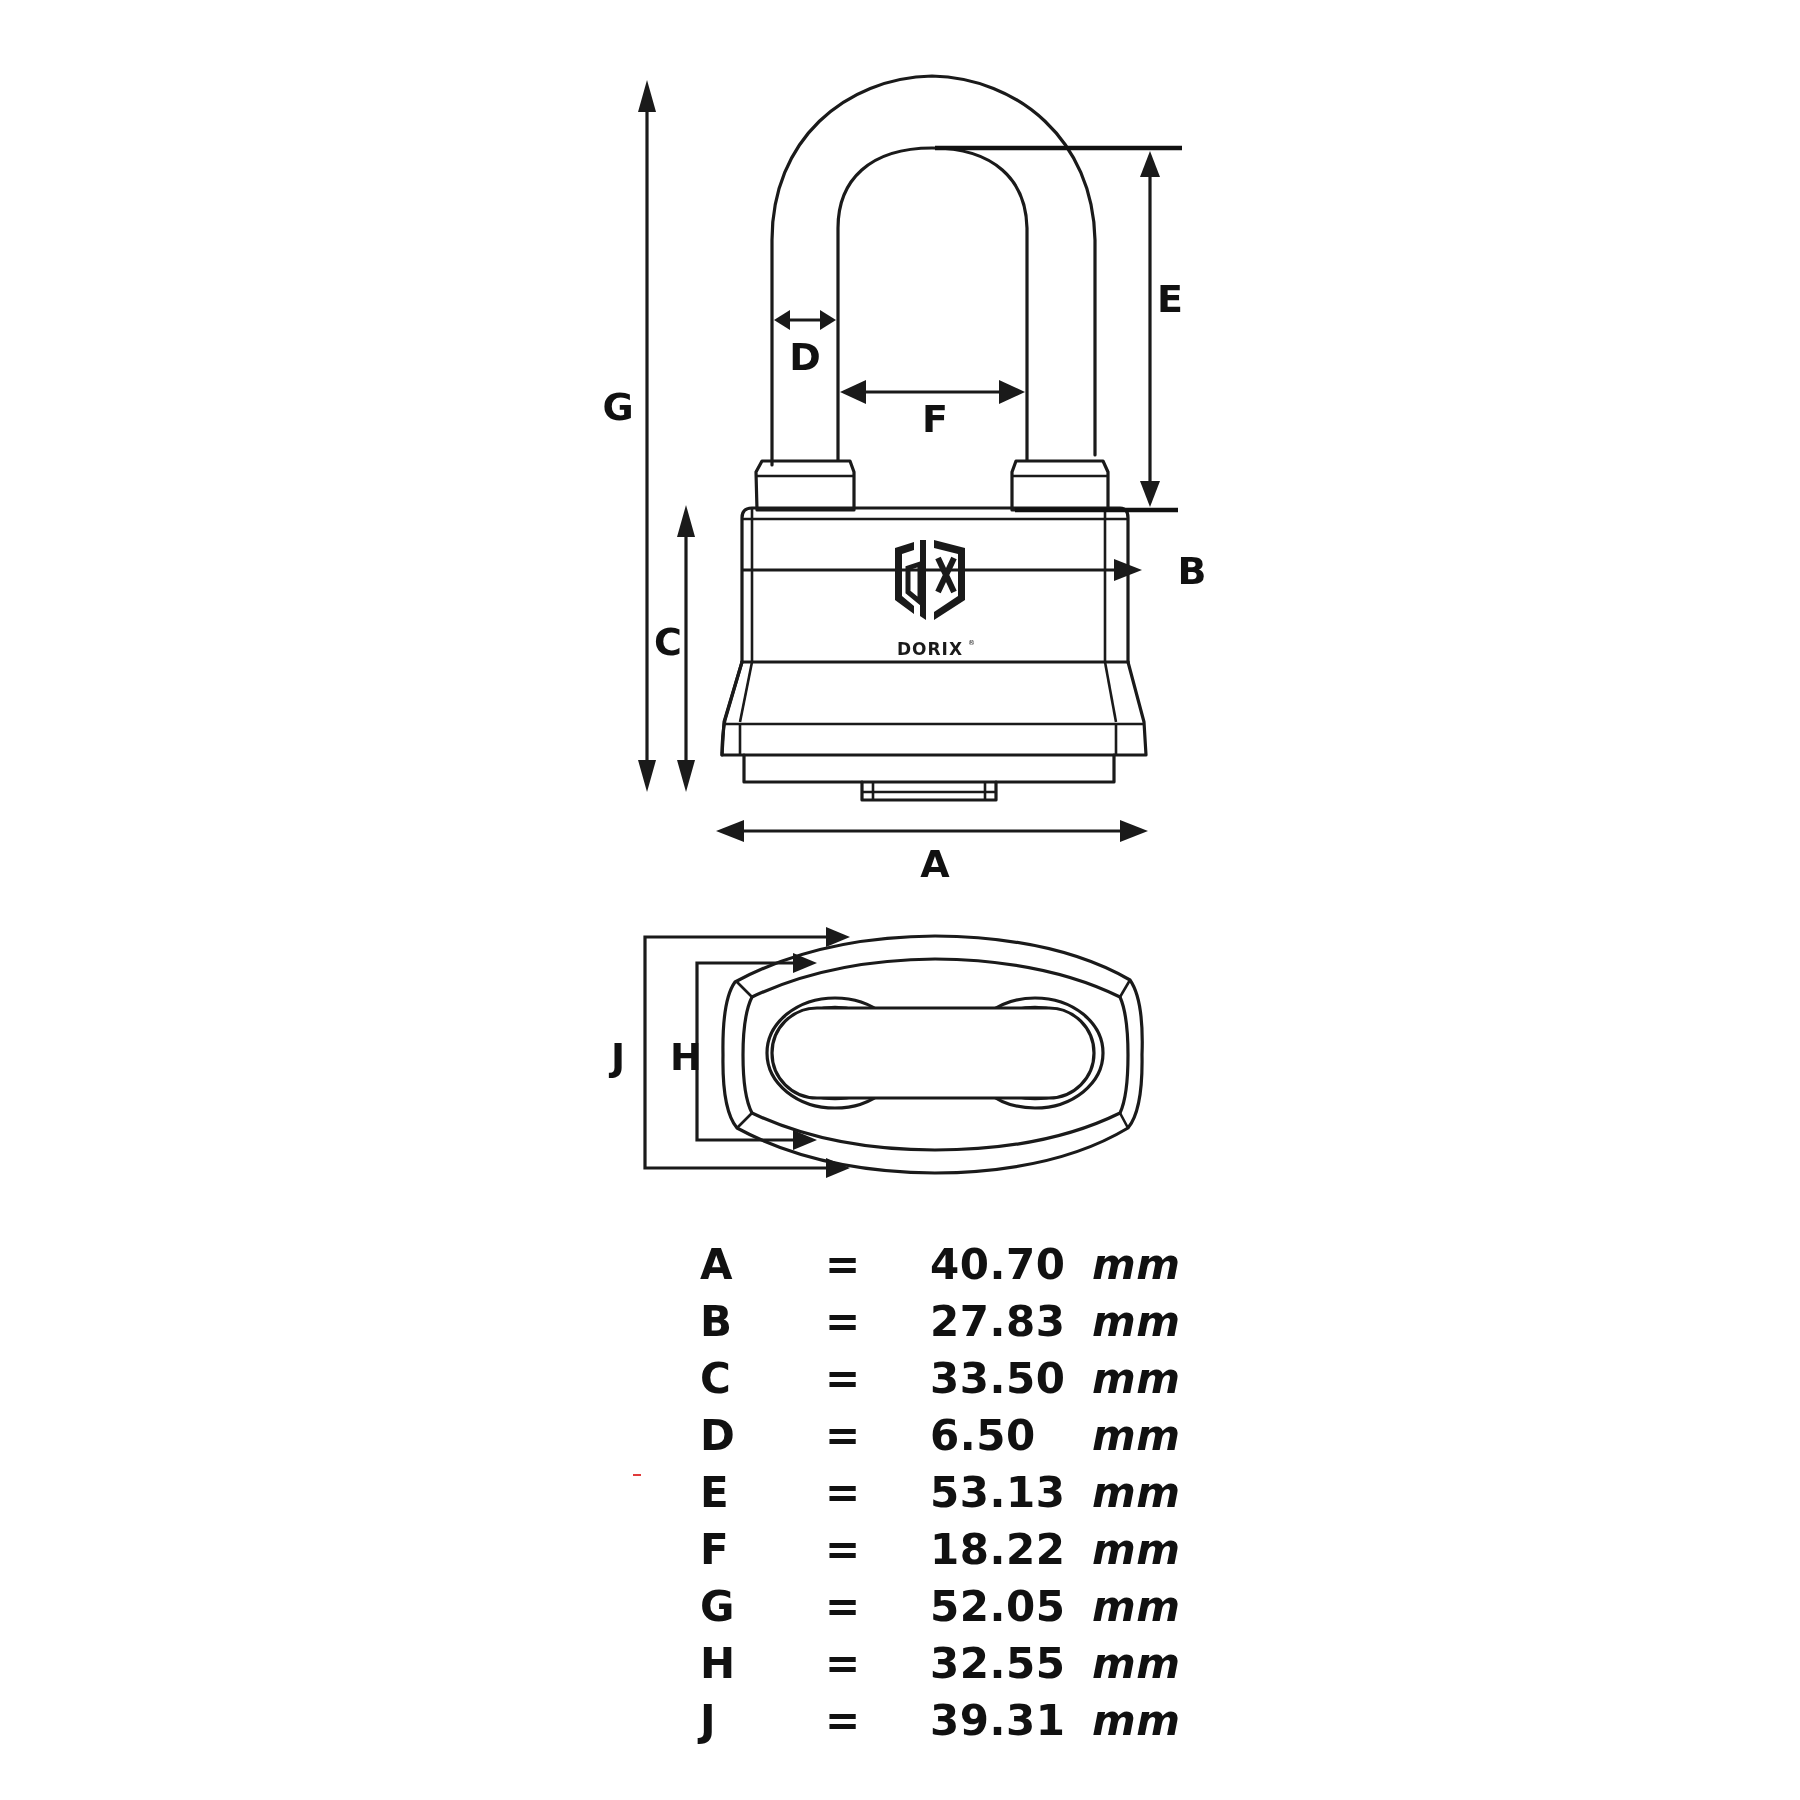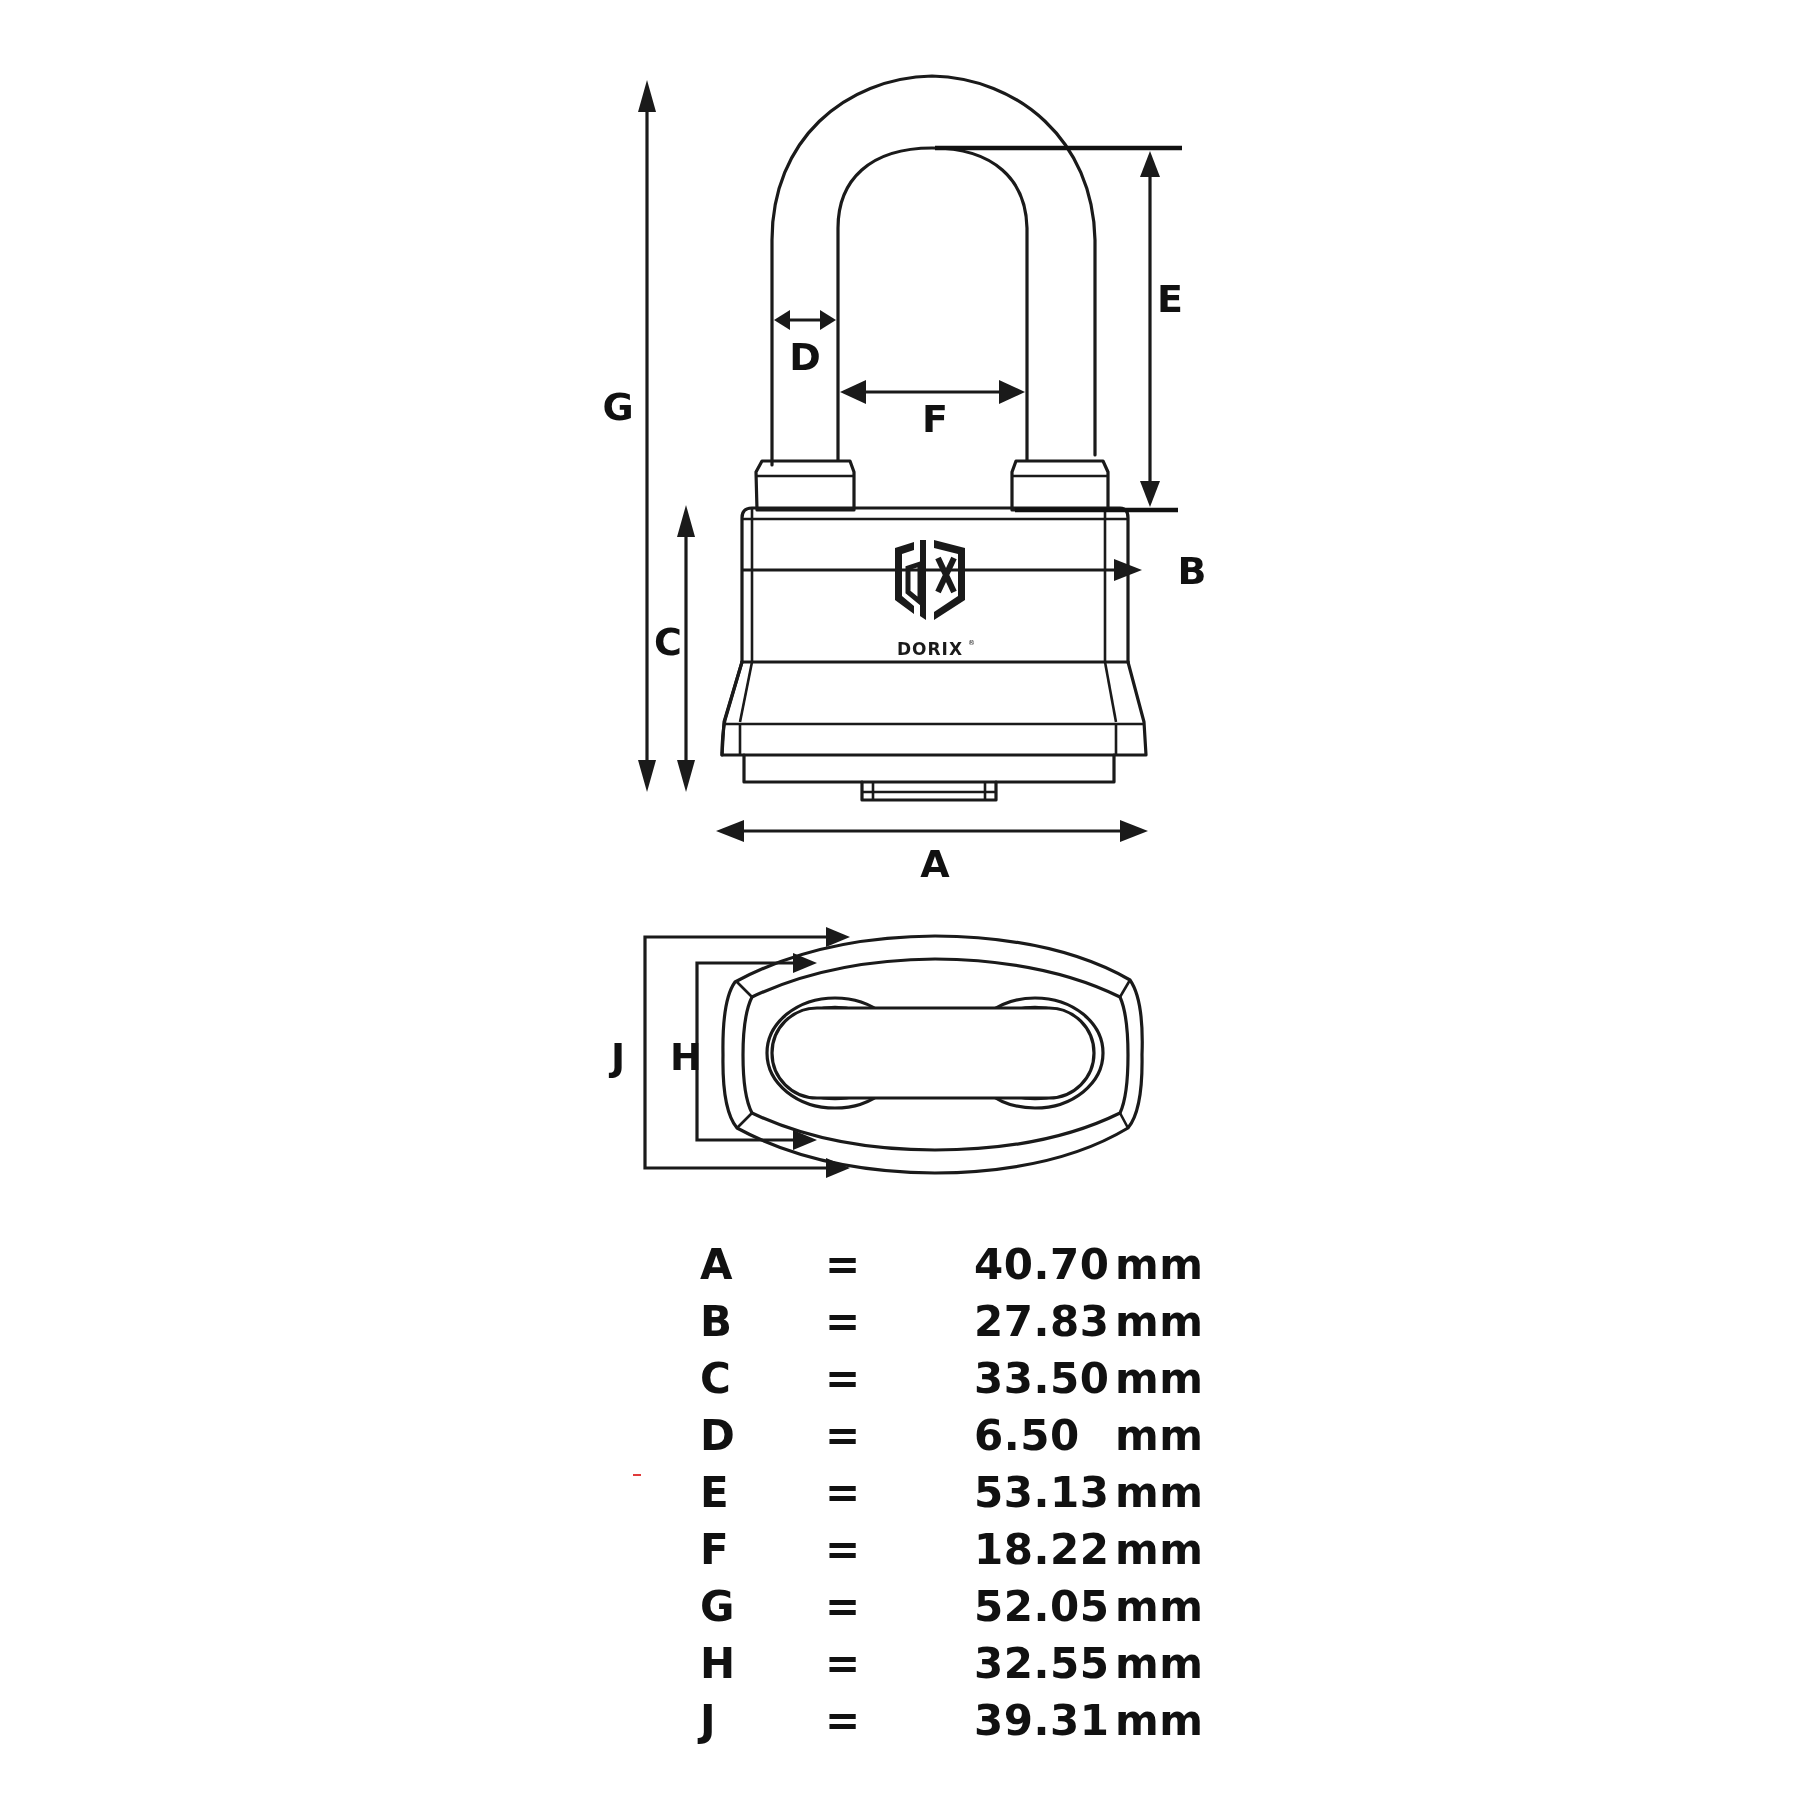--- a/index.html
+++ b/index.html
@@ -58,22 +58,22 @@
       align-items: baseline;
       height: 57px;
       font-family: "DejaVu Sans", sans-serif;
       font-weight: bold;
       font-size: 42px;
       color: #111111;
       letter-spacing: 0.5px;
     }
     .spec-key { width: 125px; }
     .spec-eq { width: 105px; }
-    .spec-val { width: 140px; margin-left: 44px; }
-    .spec-unit { margin-left: 1px; }
+    .spec-val { width: 140px; }
+    .spec-unit { margin-left: 22px; font-style: italic; }
     .stray-mark {
       position: absolute;
       left: 633px;
       top: 1474px;
       width: 8px;
       height: 2px;
       background: #e03a3a;
     }
   </style>
 </head>

